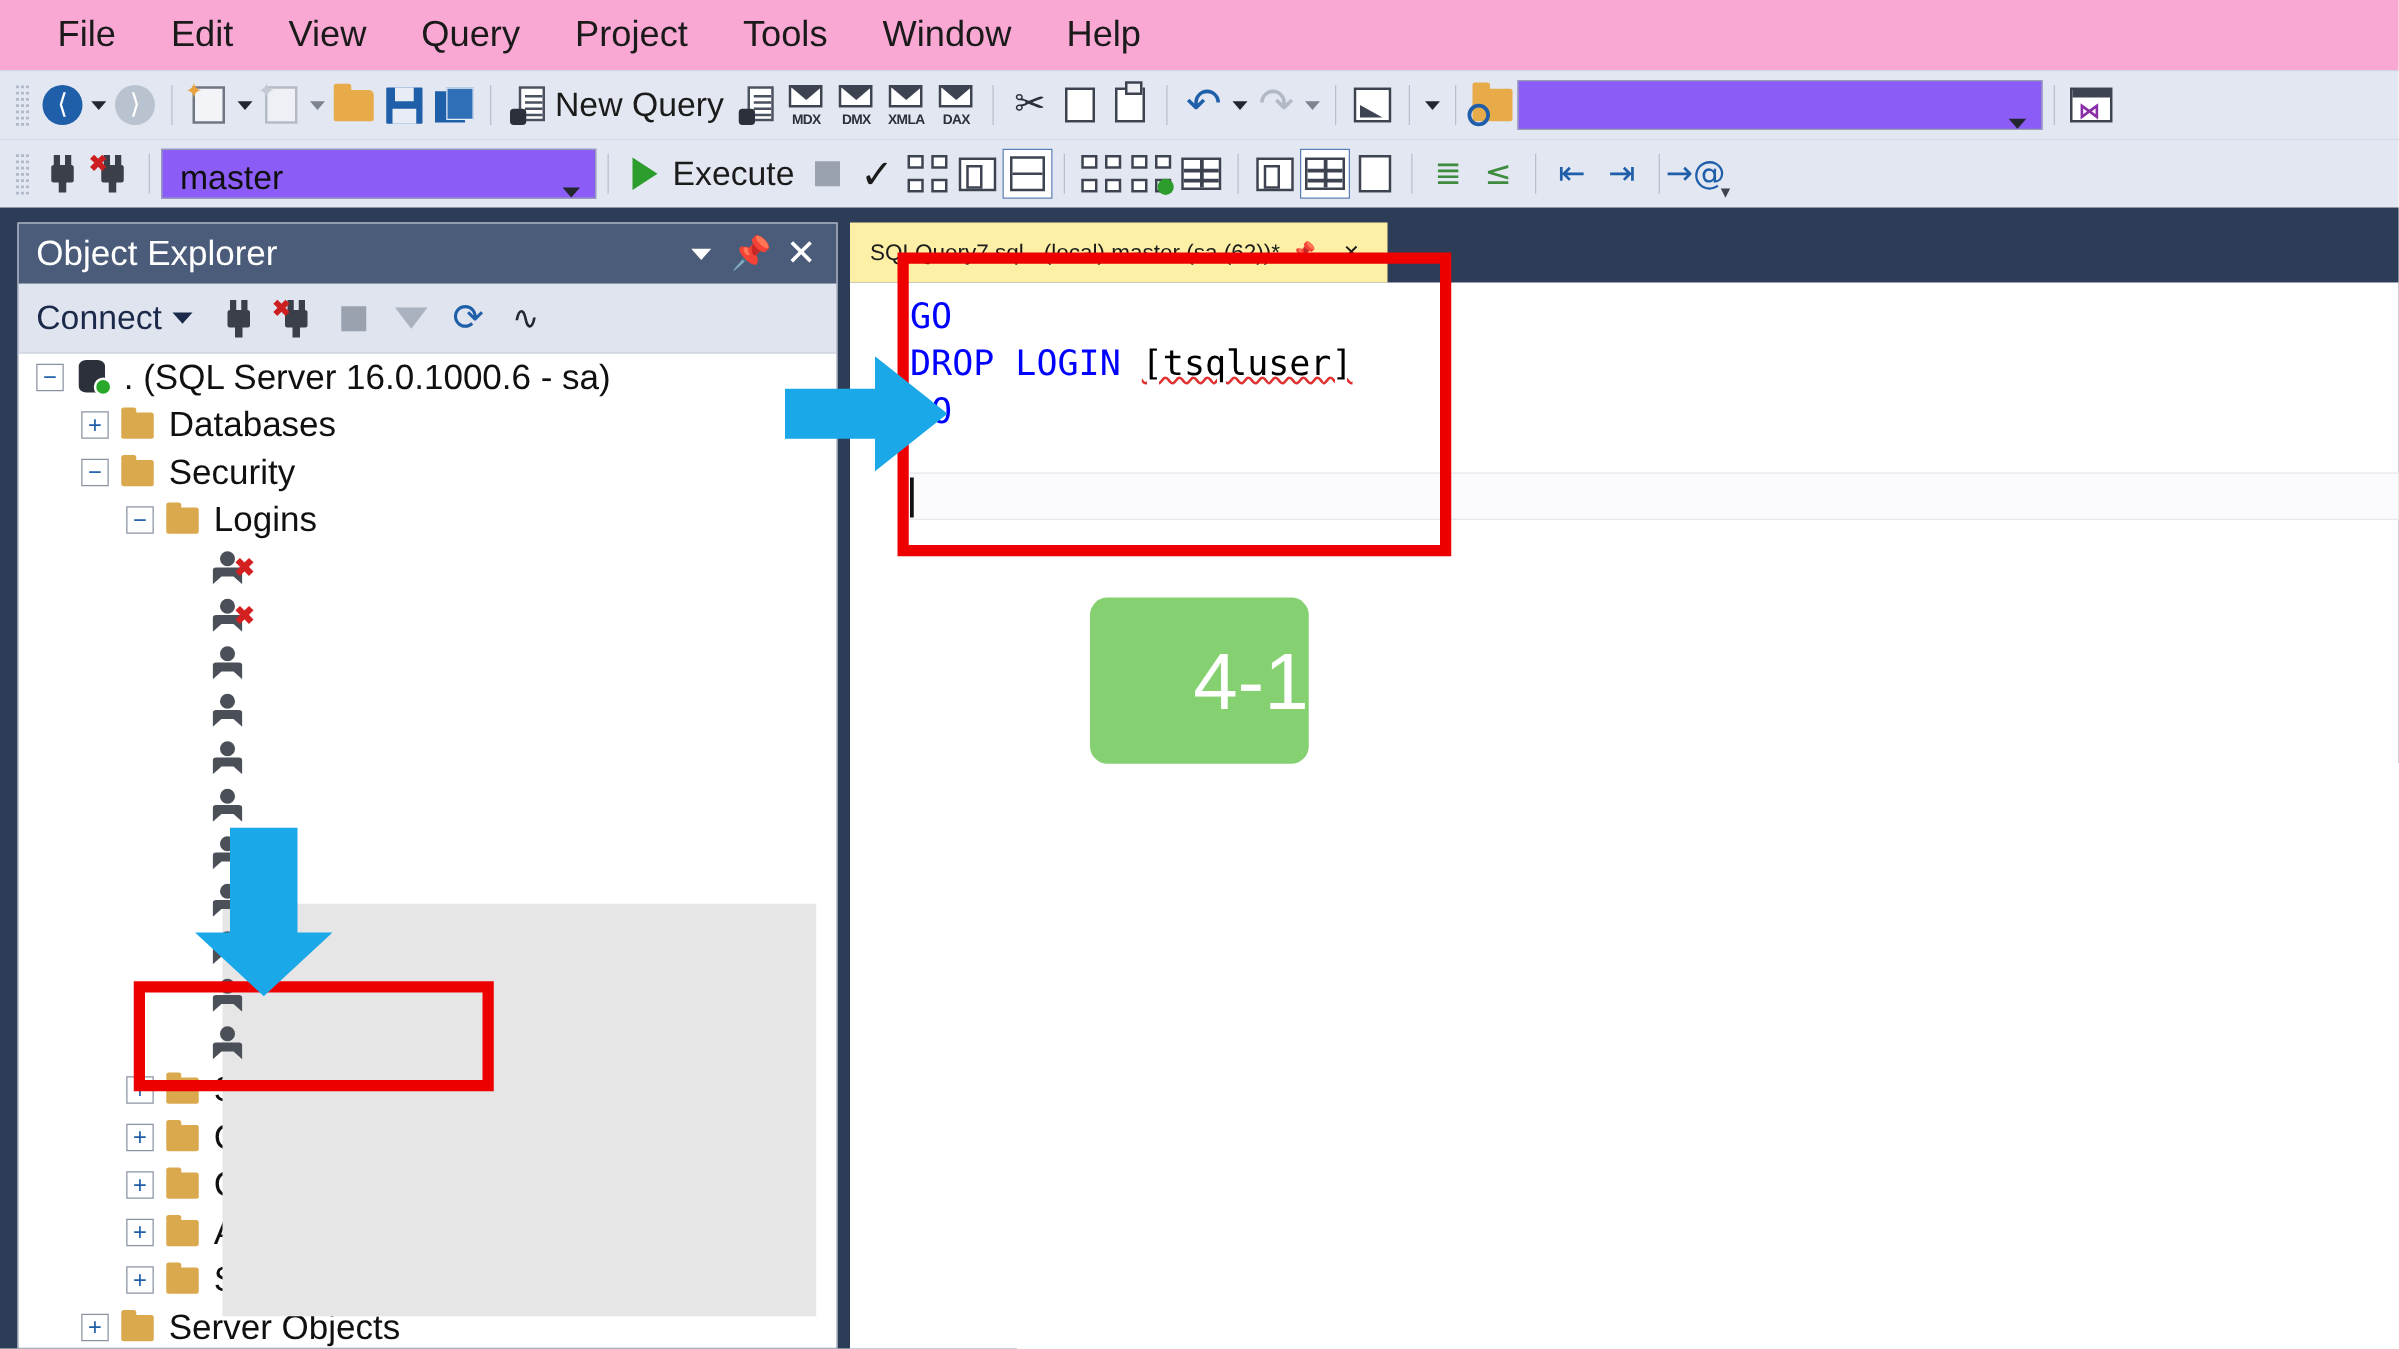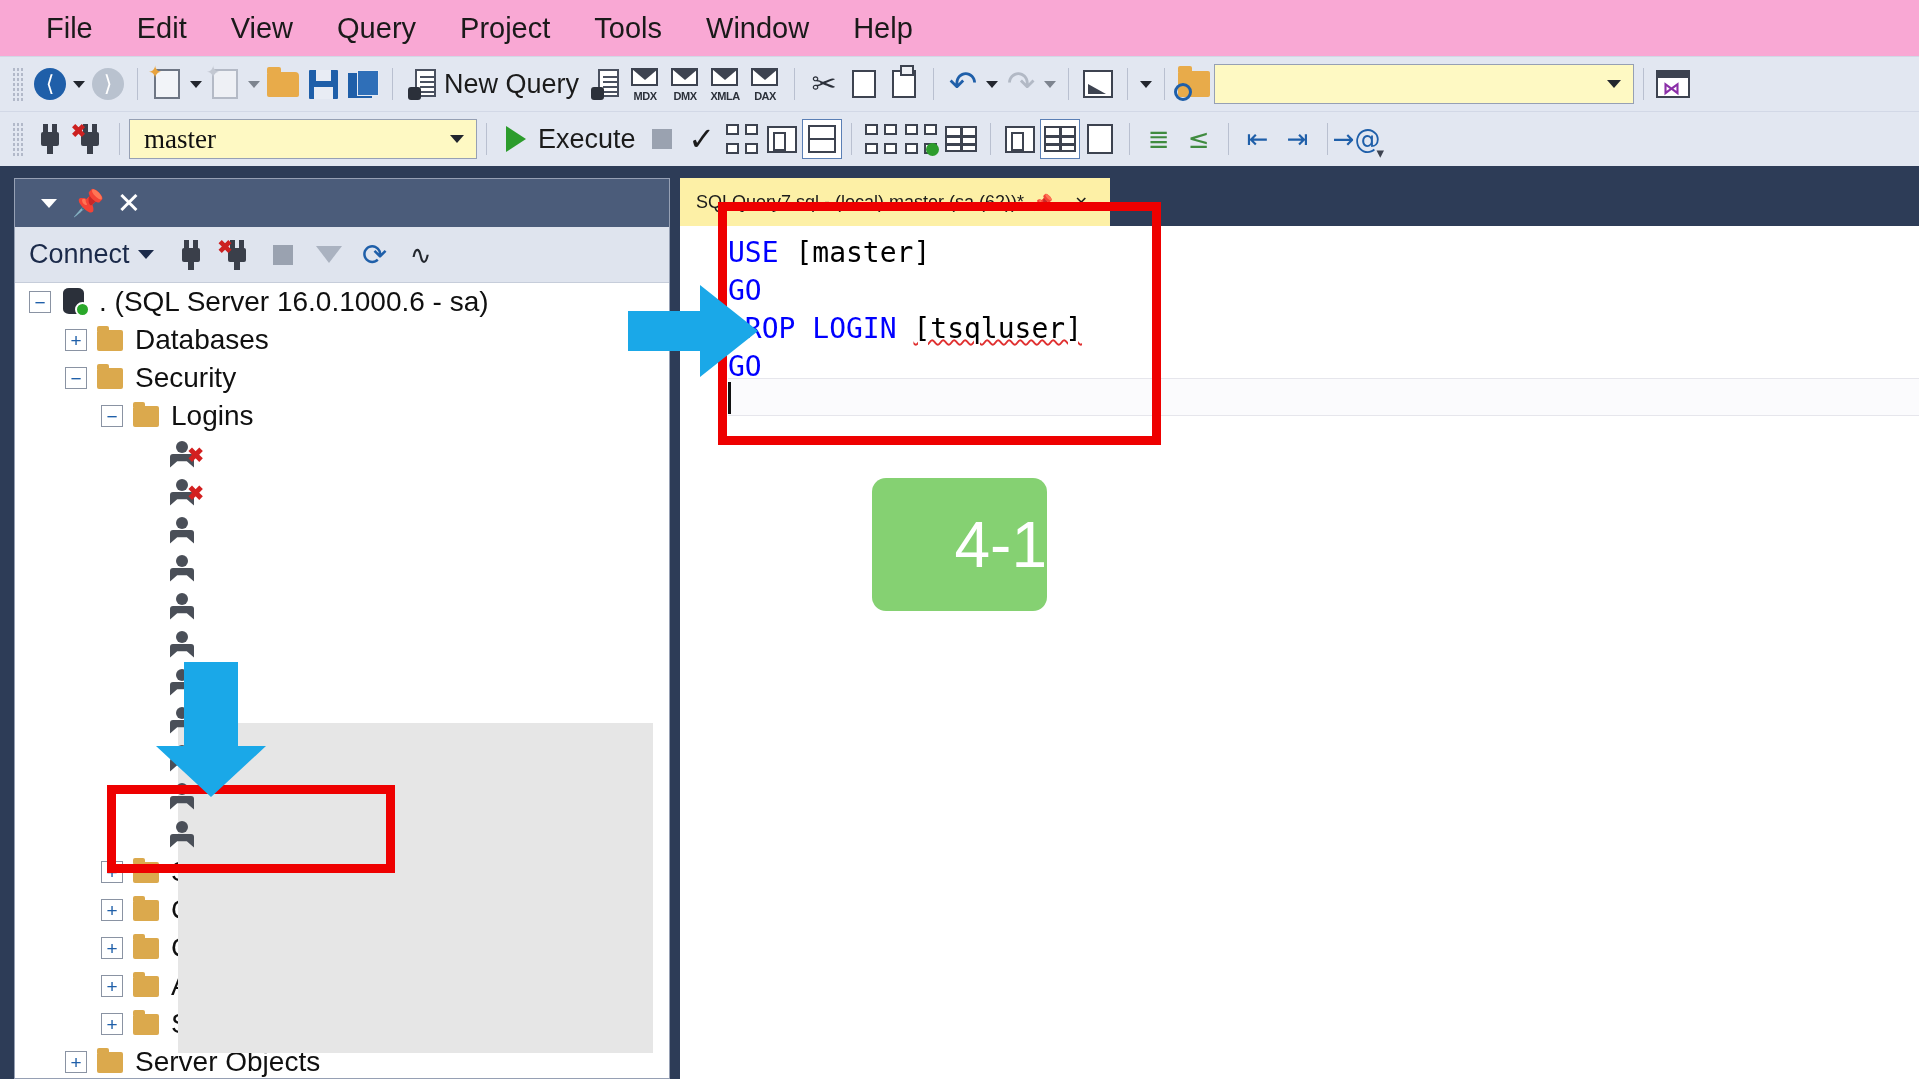--- a/index.html
+++ b/index.html
@@ -91,22 +91,22 @@
   .ico-paste::before{content:"";position:absolute;left:6px;top:-7px;width:10px;height:7px;border:2px solid #3d4350;background:#eef0f5;}
   .ico-undo, .ico-redo { font-size: 34px; line-height: .8; font-family:"DejaVu Sans",sans-serif;}
   .ico-undo { color: #1f5fa9; }
   .ico-redo { color: #b2b9c5; }
   .ico-chart { width: 30px; height: 28px; border: 2px solid #3d4350; background: #fff; position: relative; }
   .ico-chart::after{content:"";position:absolute;left:3px;top:12px;width:0;height:0;border-bottom:10px solid #3d4350;border-right:18px solid transparent;}
   .ico-findfolder { width: 32px; height: 26px; background:#e8ab4a; border-radius:2px; position:relative;}
   .ico-findfolder::before{content:"";position:absolute;left:0;top:-5px;width:14px;height:6px;background:#e8ab4a;border-radius:2px 2px 0 0;}
   .ico-findfolder::after{content:"";position:absolute;left:-4px;bottom:-4px;width:12px;height:12px;border:3px solid #1f5fa9;border-radius:50%;}
   .tb-combo {
-    width: 420px; height: 40px; background: #fef9c3; border: 1px solid #96a0b4;
-    display: flex; align-items: center; justify-content: flex-end; padding-right: 12px; font-family: Liberation Serif, serif;
+    width: 420px; height: 40px; background: #8b5cf6; border: 1px solid #96a0b4;
+    display: flex; align-items: flex-end; justify-content: flex-end; padding-right: 12px;
   }
   .tb-combo .cb-caret { border-left:7px solid transparent;border-right:7px solid transparent;border-top:8px solid #22262e; }
   .ico-vs { width: 34px; height: 28px; border: 2px solid #3d4350; background:#fff; position:relative;}
   .ico-vs::before{content:"";position:absolute;left:0;top:0;width:30px;height:6px;background:#3d4350;}
   .ico-vs .vglyph{position:absolute;left:5px;top:8px;font-size:17px;color:#8b2fa8;font-weight:bold;line-height:1;}
 
   .ico-plug { width: 22px; height: 30px; position: relative; }
   .ico-plug .body { position:absolute; left:2px; top:8px; width:18px; height:14px; background:#3a3f4a; border-radius:2px;}
   .ico-plug .p1, .ico-plug .p2 { position:absolute; top:0; width:5px; height:9px; background:#3a3f4a;}
   .ico-plug .p1 { left:4px;} .ico-plug .p2 { left:13px;}
@@ -461,20 +461,21 @@
     <div class="tb-btn">
       <div class="ico-indent">→@</div>
     </div>
     <div class="tiny-caret">▾</div>
   </div>
 
   <div class="dock-bg"></div>
 
   <div class="oe-panel">
     <div class="oe-title">
+      <div class="t">Object Explorer</div>
       <div class="btn caret"></div>
       <div class="btn">
           <span class="pin-glyph">📌</span>
         </div>
       <div class="btn">
           <span class="close-glyph">✕</span>
         </div>
     </div>
     <div class="oe-toolbar">
       <div class="connect-label">Connect</div>
@@ -660,21 +661,20 @@
   <div class="editor-tabstrip">
     <div class="editor-tab">
       <span class="tabtitle">SQLQuery7.sql - (local).master (sa (62))*</span>
       <span class="tb">📌</span>
       <span class="tb">✕</span>
     </div>
   </div>
 
   <div class="editor-surface">
     <div id="code-host" style="padding-top:8px;">
-        <div class="code-line"><span class="kw">USE</span><span class="id"> [master]</span></div>
         <div class="code-line"><span class="kw">GO</span></div>
         <div class="code-line"><span class="kw">DROP LOGIN</span><span class="id"> </span><span class="id squig">[tsqluser]</span></div>
         <div class="code-line"><span class="kw">GO</span></div>
       </div>
     <div class="caret-line">
       <div class="text-caret"></div>
     </div>
   </div>
 
   <div class="red-box" style="left:718px;top:202px;width:443px;height:243px;"></div>

